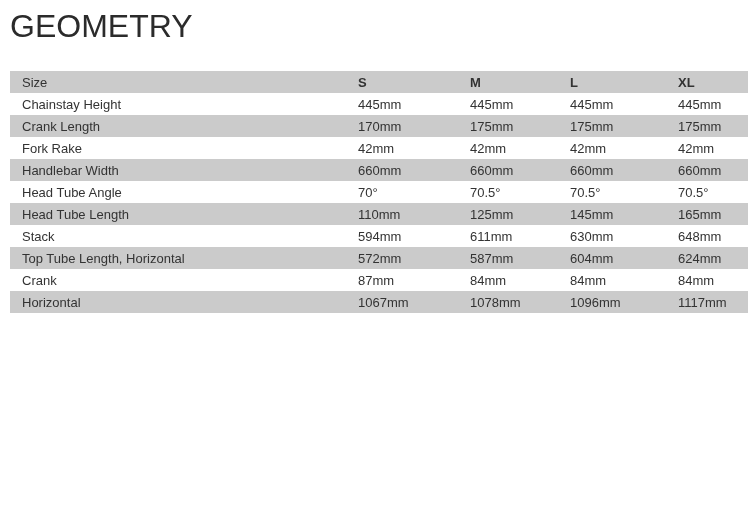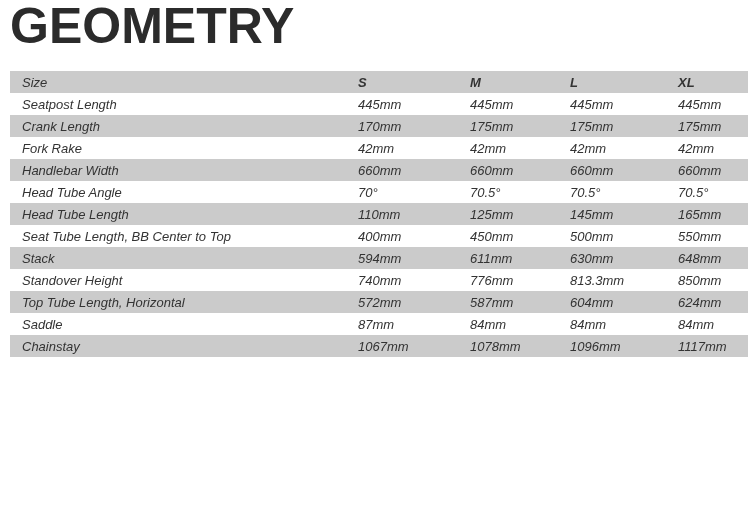--- a/index.html
+++ b/index.html
@@ -10,34 +10,33 @@
     height: 511px;
     overflow: hidden;
     font-family: "Liberation Sans", sans-serif;
   }
   .page {
     width: 756px;
     height: 511px;
   }
   h1.page-title {
     margin: 5px 0 0 10px;
-    font-size: 50px;
+    font-size: 32px;
     line-height: 42px;
-    font-weight: bold;
+    font-weight: normal;
     color: #2b2b2b;
     letter-spacing: 0;
   }
   table.geometry-table {
     margin: 24px 0 0 10px;
     border-collapse: collapse;
     table-layout: fixed;
     width: 738px;
     font-size: 13px;
     color: #333333;
-    font-style: italic;
   }
   table.geometry-table th,
   table.geometry-table td {
     height: 22px;
     padding: 0 0 0 12px;
     text-align: left;
     vertical-align: middle;
     white-space: nowrap;
     overflow: hidden;
     font-weight: normal;
@@ -74,21 +73,21 @@
       <tr>
         <th>Size</th>
         <th class="bold-col">S</th>
         <th class="bold-col">M</th>
         <th class="bold-col">L</th>
         <th class="bold-col">XL</th>
       </tr>
     </thead>
     <tbody id="geometry-tbody">
         <tr>
-          <td>Seatpost Length</td>
+          <td>Chainstay Height</td>
           <td>445mm</td>
           <td>445mm</td>
           <td>445mm</td>
           <td>445mm</td>
         </tr>
         <tr>
           <td>Crank Length</td>
           <td>170mm</td>
           <td>175mm</td>
           <td>175mm</td>
@@ -116,56 +115,42 @@
           <td>70.5°</td>
         </tr>
         <tr>
           <td>Head Tube Length</td>
           <td>110mm</td>
           <td>125mm</td>
           <td>145mm</td>
           <td>165mm</td>
         </tr>
         <tr>
-          <td>Seat Tube Length, BB Center to Top</td>
-          <td>400mm</td>
-          <td>450mm</td>
-          <td>500mm</td>
-          <td>550mm</td>
-        </tr>
-        <tr>
           <td>Stack</td>
           <td>594mm</td>
           <td>611mm</td>
           <td>630mm</td>
           <td>648mm</td>
-        </tr>
-        <tr>
-          <td>Standover Height</td>
-          <td>740mm</td>
-          <td>776mm</td>
-          <td>813.3mm</td>
-          <td>850mm</td>
         </tr>
         <tr>
           <td>Top Tube Length, Horizontal</td>
           <td>572mm</td>
           <td>587mm</td>
           <td>604mm</td>
           <td>624mm</td>
         </tr>
         <tr>
-          <td>Saddle</td>
+          <td>Crank</td>
           <td>87mm</td>
           <td>84mm</td>
           <td>84mm</td>
           <td>84mm</td>
         </tr>
         <tr>
-          <td>Chainstay</td>
+          <td>Horizontal</td>
           <td>1067mm</td>
           <td>1078mm</td>
           <td>1096mm</td>
           <td>1117mm</td>
         </tr>
       </tbody>
   </table>
 
 </div>
 

